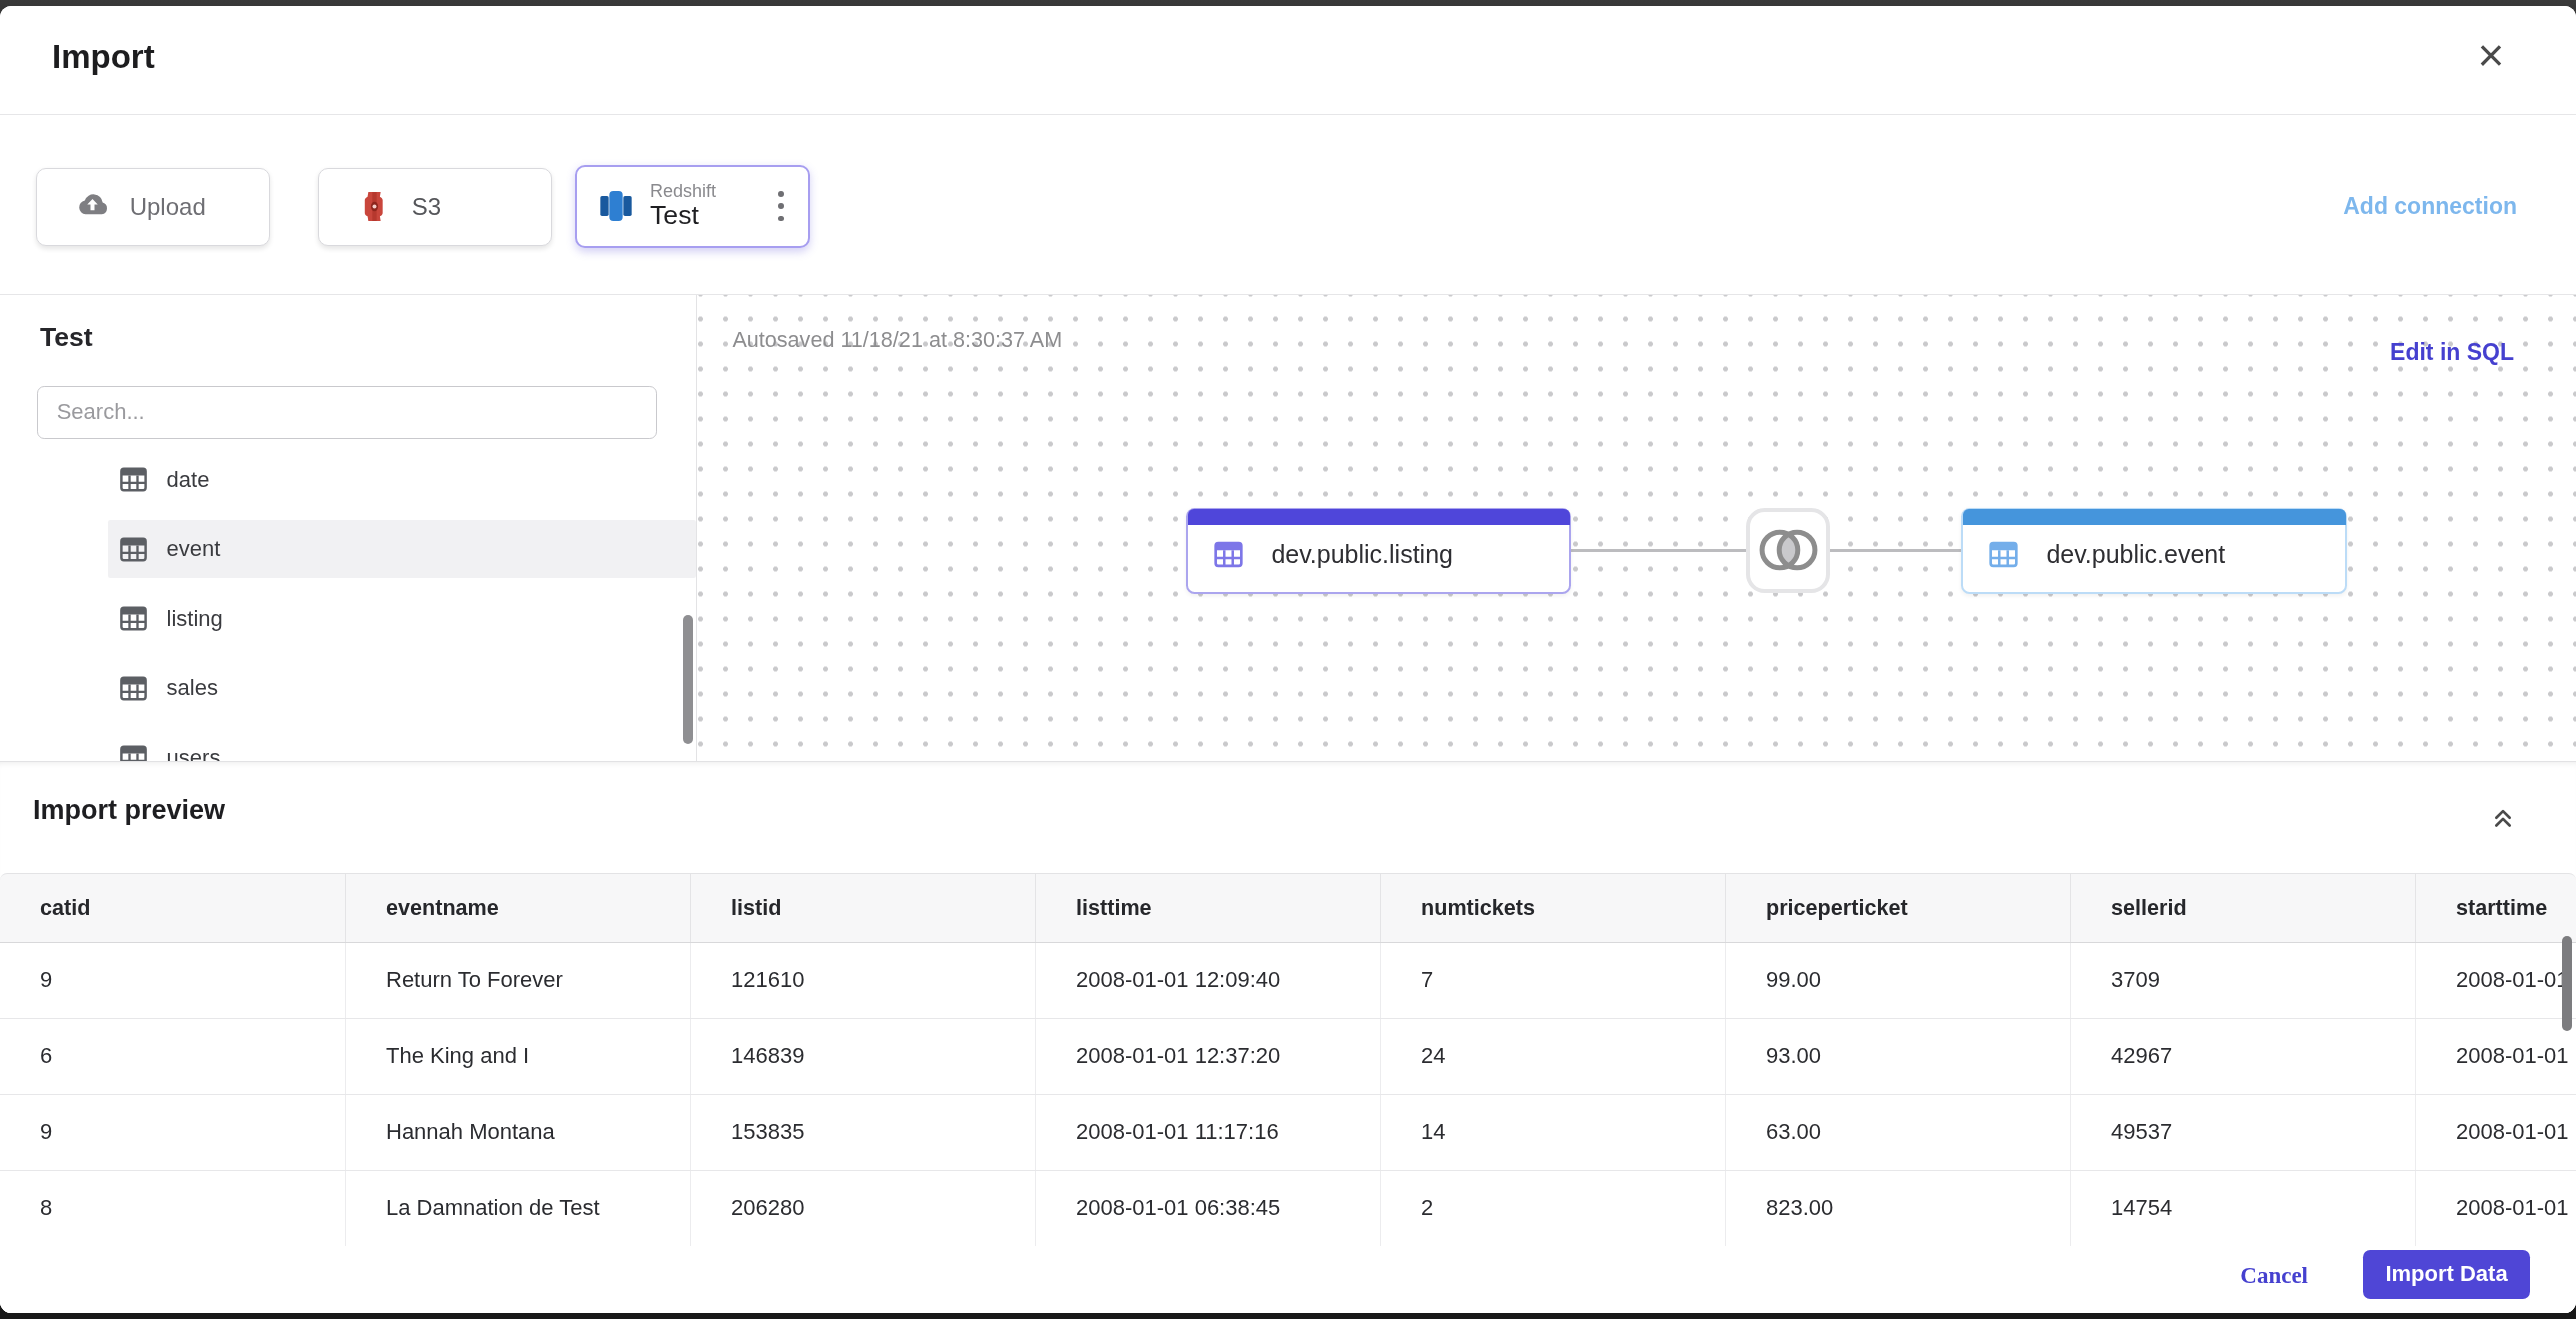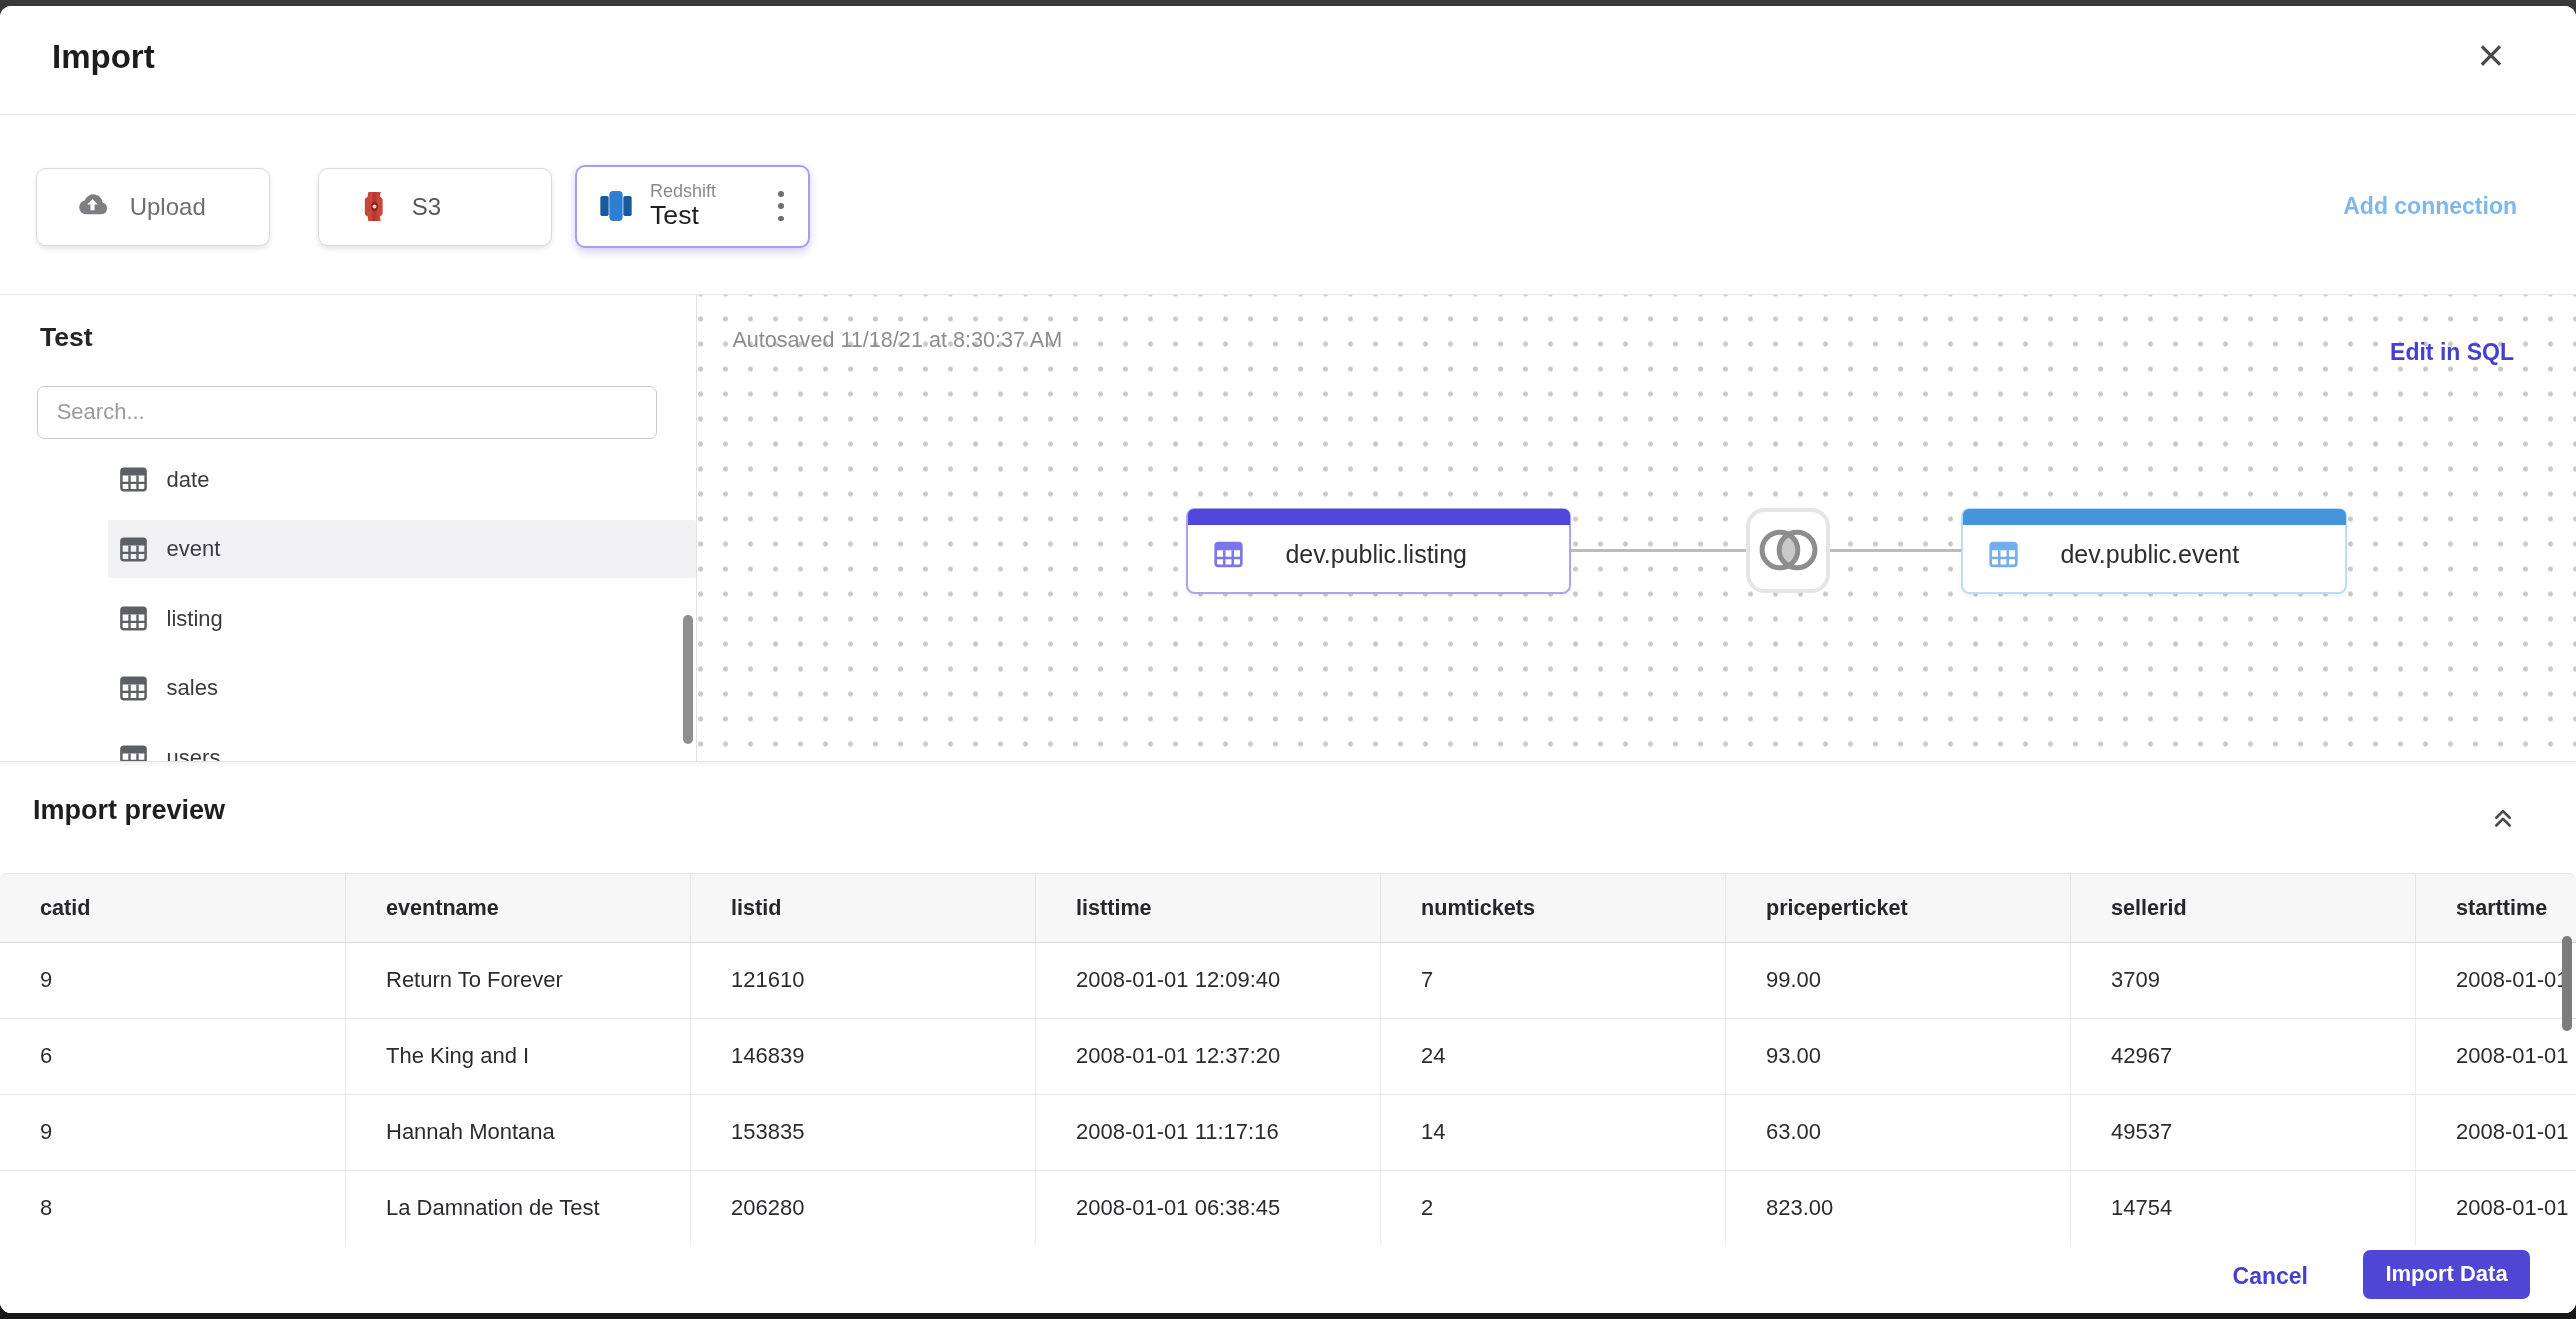--- a/index.html
+++ b/index.html
@@ -62,21 +62,21 @@
     background-size:25px 25px; background-position:16px 11.5px; overflow:hidden; }
   .autosave { position:absolute; left:35px; top:32px; font-size:21.6px; color:#8d8d8f;text-align:center; }
   .edit-sql { position:absolute; right:62px; top:44px; font-size:23px; font-weight:700;
     color:#4540cf; cursor:pointer; }
   .node { position:absolute; top:213px; height:86px; background:#fff;
     border:2.2px solid #ccc; border-radius:8.6px; cursor:pointer;
     box-shadow:0 1.4px 4.3px rgba(0,0,0,.06); }
   .node-listing { left:489px; width:385px; }
   .node-event { left:1264px; width:386px; }
   .node-bar { height:16px; border-radius:5.8px 5.8px 0 0; margin:-0.7px -0.7px 0 -0.7px; }
-  .node-body { display:flex; align-items:center; height:58px; padding-left:23px; gap:39px; }
+  .node-body { display:flex; align-items:center; height:58px; padding-left:23px; gap:25px; }
   .node-icon { width:35px; height:35px; flex:0 0 35px; }
   .node-label { font-size:25px; color:#2e2e32; }
   .conn-line { position:absolute; top:254px; height:3.6px; background:#bcbcbf; }
   .line-1 { left:873px; width:178px; }
   .line-2 { left:1133px; width:132px; }
   .join-chip { position:absolute; left:1049px; top:213px; width:84px; height:85px;
     background:#fff; border:4.3px solid #e5e5e7; border-radius:18.7px; cursor:pointer;
     display:flex; align-items:center; justify-content:center; }
 
   
@@ -92,21 +92,21 @@
     font-size:21.6px; font-weight:700; color:#26272b; }
   .th + .th { border-left:0.7px solid #e4e4e6; }
   .tr { display:flex; height:76px; overflow:hidden; border-bottom:0.7px solid #e7e7e9; background:#fff; }
   .td { flex:0 0 345px; width:345px; display:flex; align-items:center; padding-left:40px;
     font-size:22px; color:#2b2c30; white-space:nowrap; }
   .td + .td { border-left:0.7px solid #ececee; }
   .table-scrollthumb { position:absolute; right:3.6px; top:174px; width:10.8px; height:95px;
     background:#7c7c7f; border-radius:5.8px; cursor:pointer; }
   .pfooter { position:absolute; left:0; right:0; bottom:0; height:67px; background:#fff; }
   .cancel-btn { position:absolute; right:268px; top:17px; font-size:23px; font-weight:700;
-    color:#4540cf; cursor:pointer; }
+    color:#4540cf; cursor:pointer;font-family:Liberation Serif, serif; }
   .import-btn { position:absolute; right:46px; top:4.3px; width:167px; height:49px;
     background:#4f46d6; color:#fff; border:none; border-radius:7.2px;
     font-size:22px; font-weight:700; font-family:"Liberation Sans",sans-serif; cursor:pointer;
     display:flex; align-items:center; justify-content:center; }
   svg { display:block; }
 </style>
 </head>
 <body>
 
 <div class="modal">

